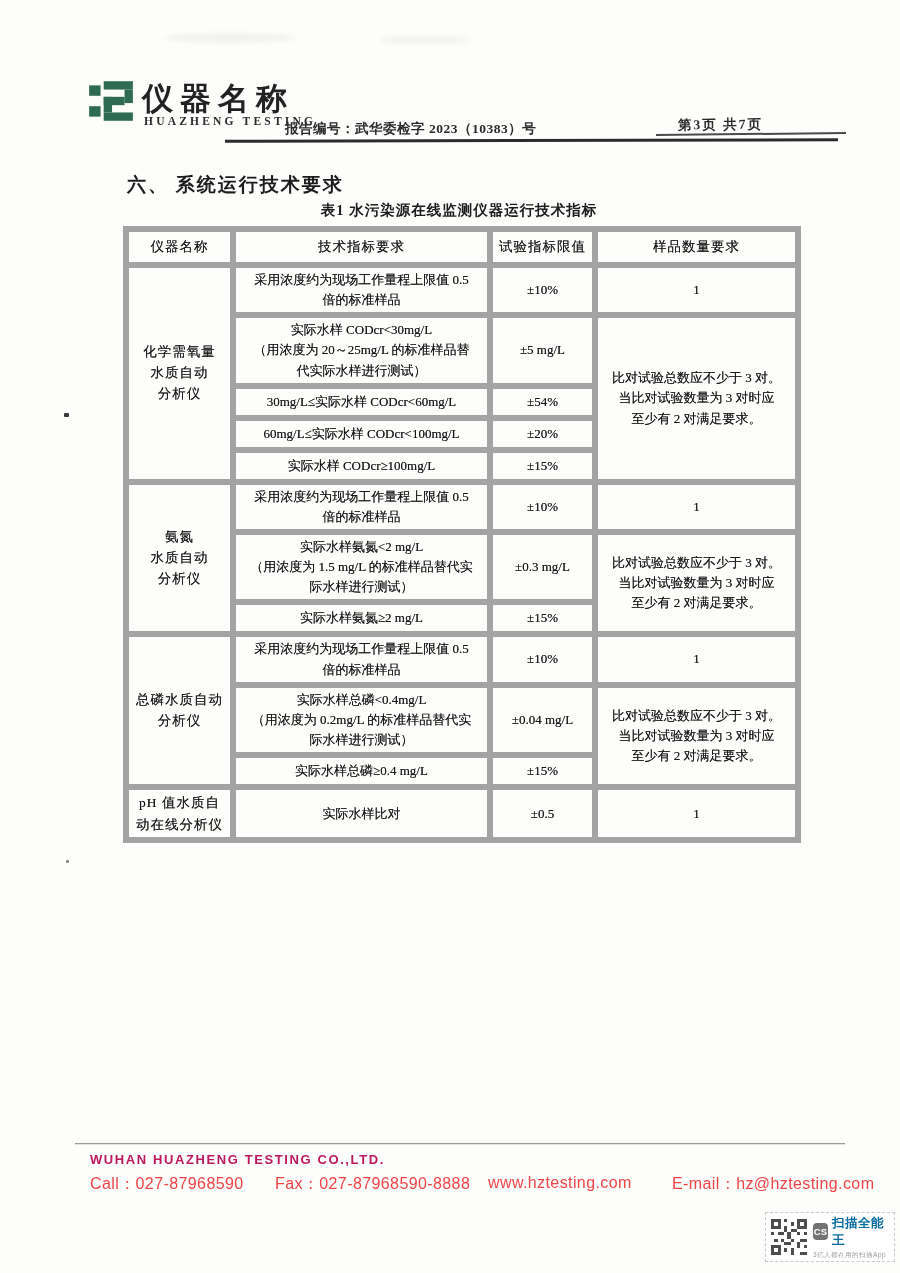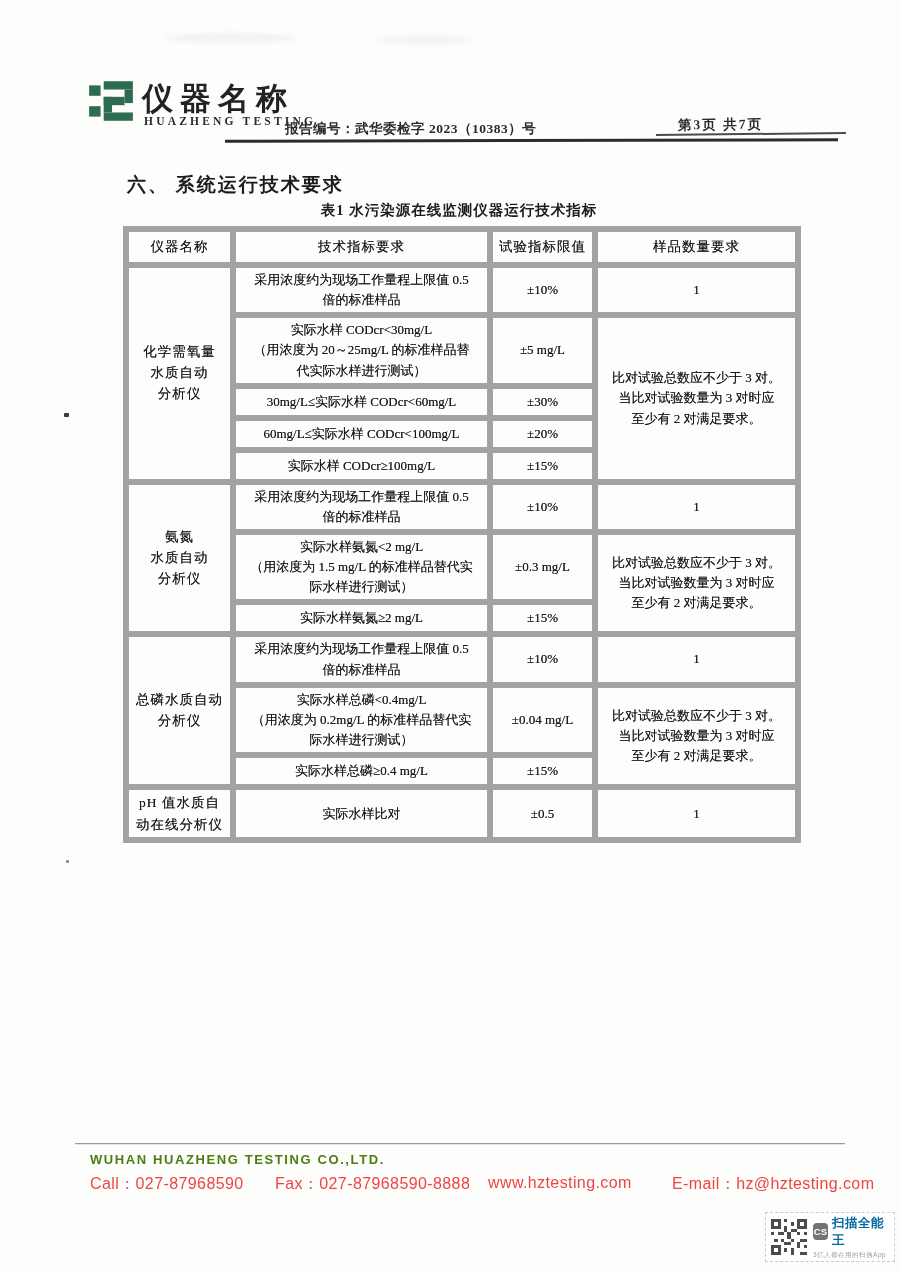--- a/index.html
+++ b/index.html
@@ -45,21 +45,21 @@
     padding:2px 6px;font-weight:normal;white-space:pre-line;line-height:1.55;
   }
   .spec-table th{font-size:13.5px;letter-spacing:1px;}
   .instr{line-height:2.0;font-size:13.5px;letter-spacing:1px;}
   .note{line-height:2.0;font-size:13px;}
   .rh{height:36px;} .r2{height:42px;} .r3{height:70px;} .r1{height:32px;margin-top:44px;}
   .rnh2{height:68px;} .rph{height:44px;}
 
   
   .footer-rule{left:75px;top:1143px;width:770px;height:1px;background:#9a9a9a;box-shadow:0 1px 0 rgba(150,150,150,.25);}
-  .footer-company{left:90px;top:1152px;font-size:13px;font-weight:bold;letter-spacing:1.6px;color:#4d7c0f;font-family:"Liberation Sans",sans-serif;}
+  .footer-company{left:90px;top:1152px;font-size:13px;font-weight:bold;letter-spacing:1.6px;color:#be185d;font-family:"Liberation Sans",sans-serif;}
   .footer-item{font-size:16px;color:#ef4444;font-family:"Liberation Sans",sans-serif;letter-spacing:.4px;top:1174px;}
   .f-call{left:90px;} .f-fax{left:275px;} .f-web{left:488px;} .f-email{left:672px;}
 
   
   .cam-box{
     left:765px;top:1212px;width:130px;height:50px;
     border:1px dashed #c9c9c9;background:rgba(255,255,255,.9);
     display:flex;align-items:center;padding:0 5px;box-sizing:border-box;gap:6px;
   }
   .cam-qr{width:36px;height:36px;flex:0 0 auto;}
@@ -133,21 +133,21 @@
     <td>实际水样 CODcr&lt;30mg/L
 （用浓度为 20～25mg/L 的标准样品替
 代实际水样进行测试）</td>
     <td>±5 mg/L</td>
     <td class="note" rowspan="4">比对试验总数应不少于 3 对。
 当比对试验数量为 3 对时应
 至少有 2 对满足要求。</td>
   </tr>
   <tr class="r1">
     <td>30mg/L≤实际水样 CODcr&lt;60mg/L</td>
-    <td>±30%</td>
+    <td>±54%</td>
   </tr>
   <tr class="r1">
     <td>60mg/L≤实际水样 CODcr&lt;100mg/L</td>
     <td>±20%</td>
   </tr>
   <tr class="r1">
     <td>实际水样 CODcr≥100mg/L</td>
     <td>±15%</td>
   </tr>
 

